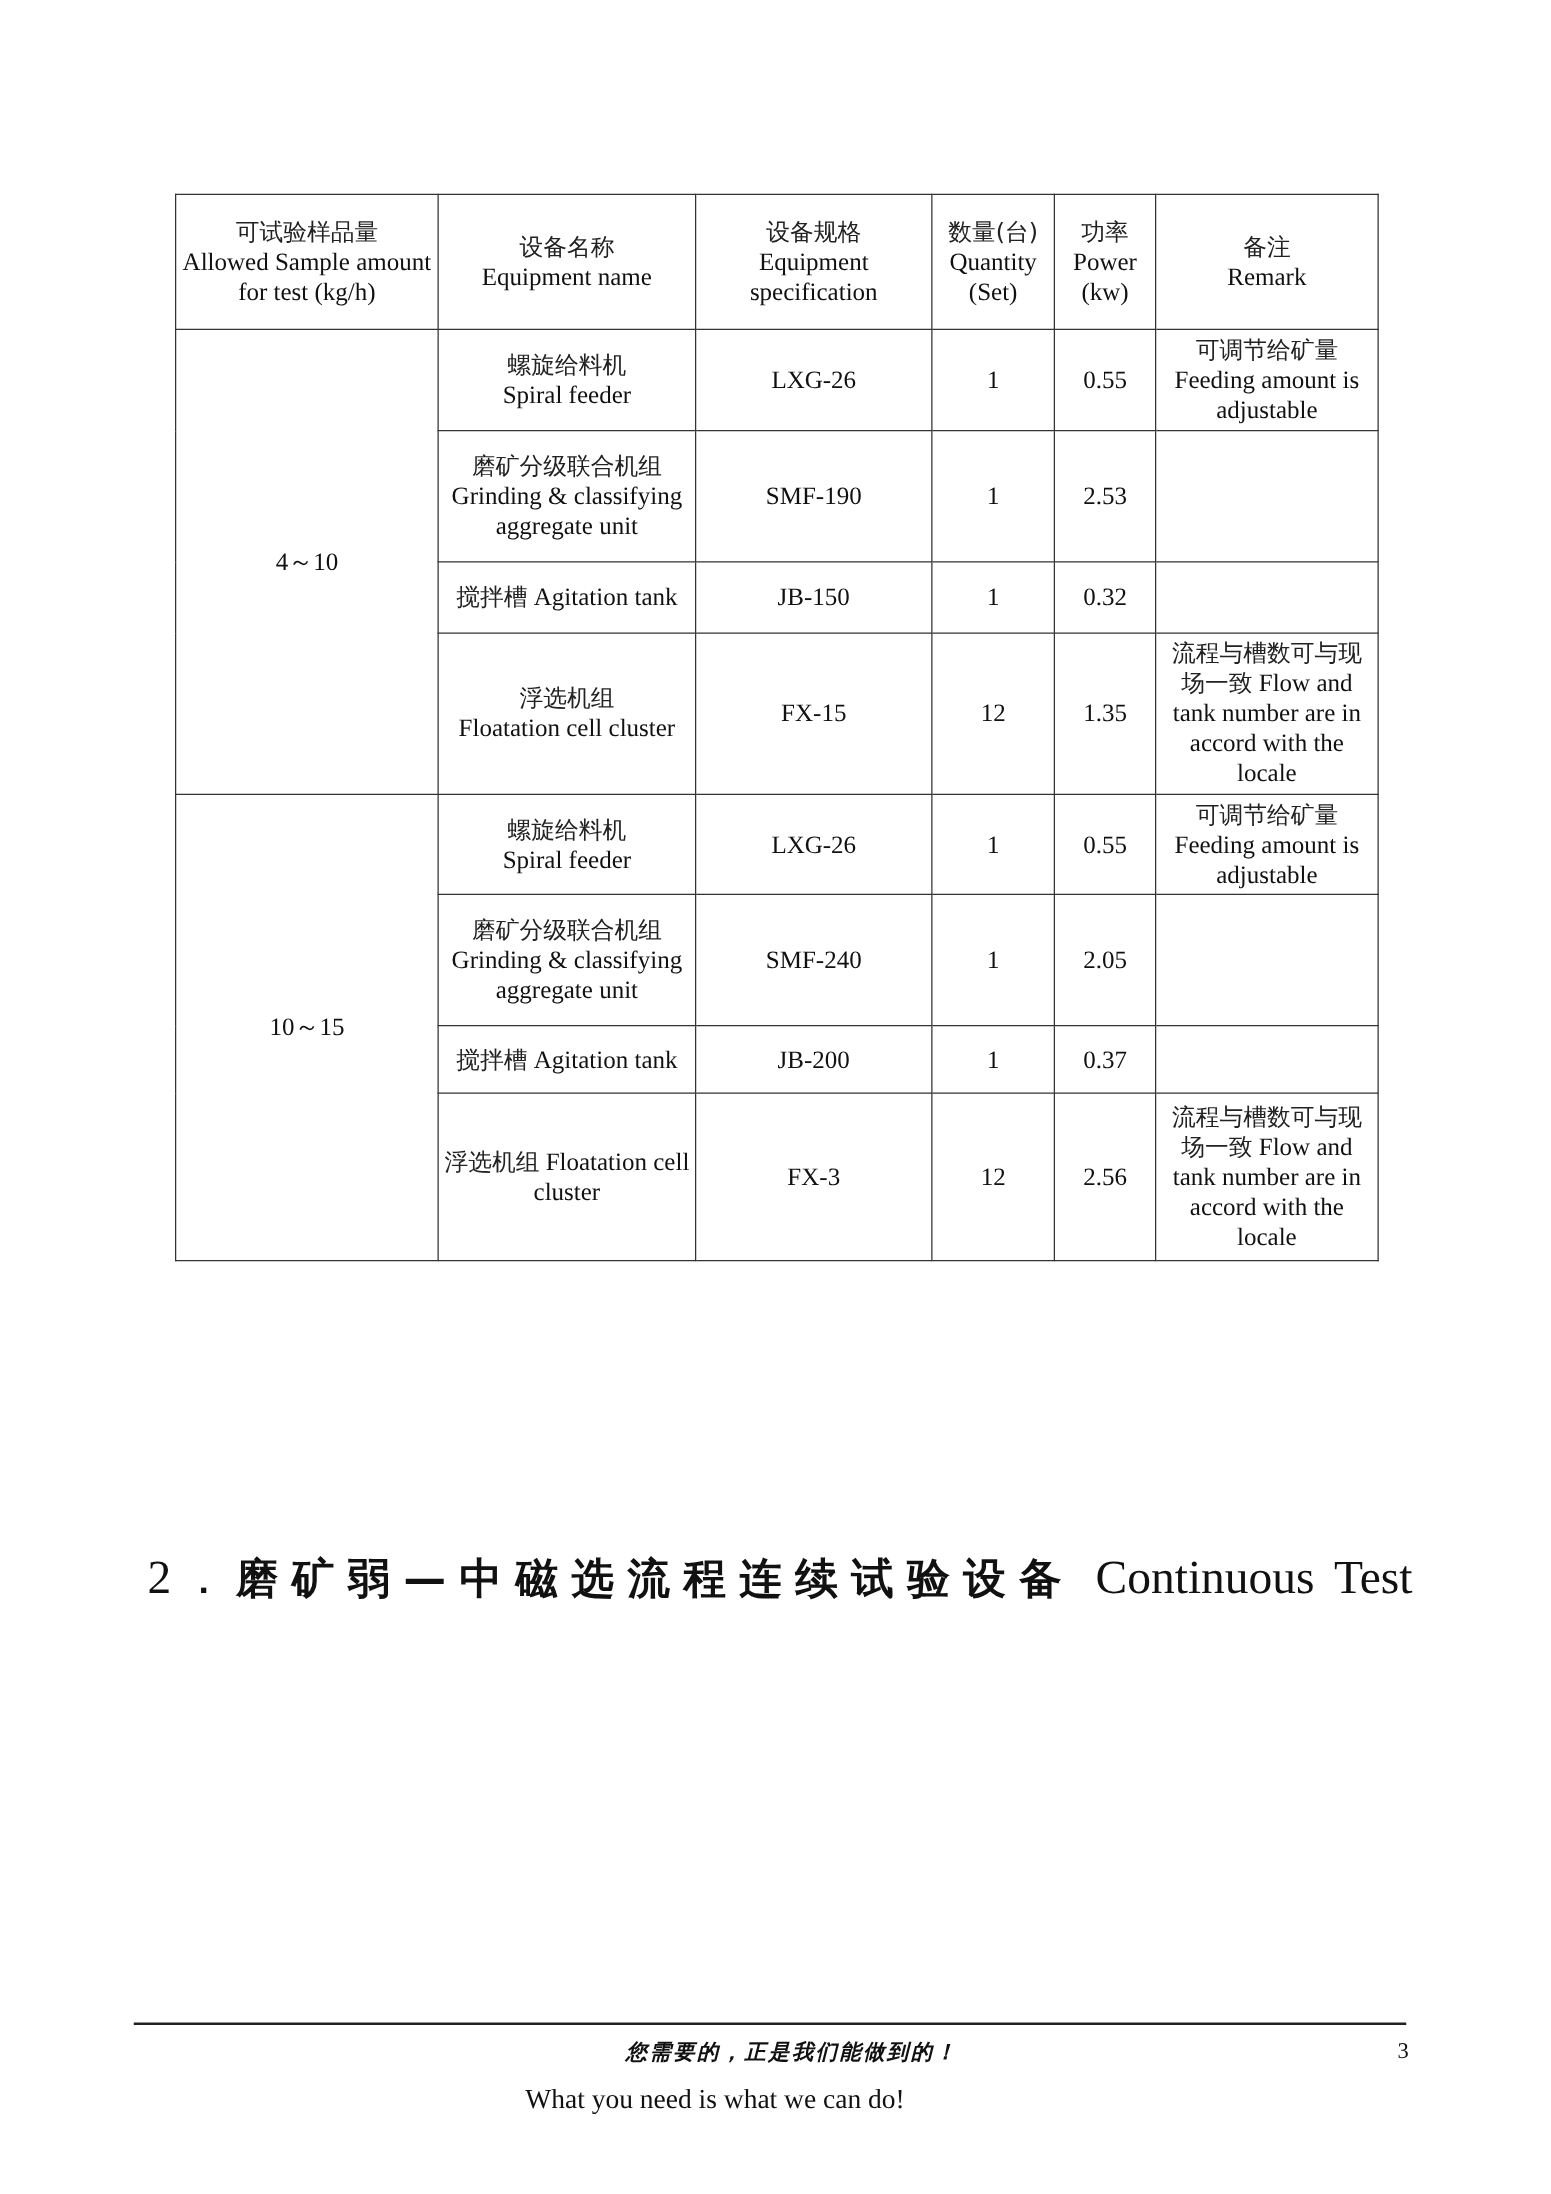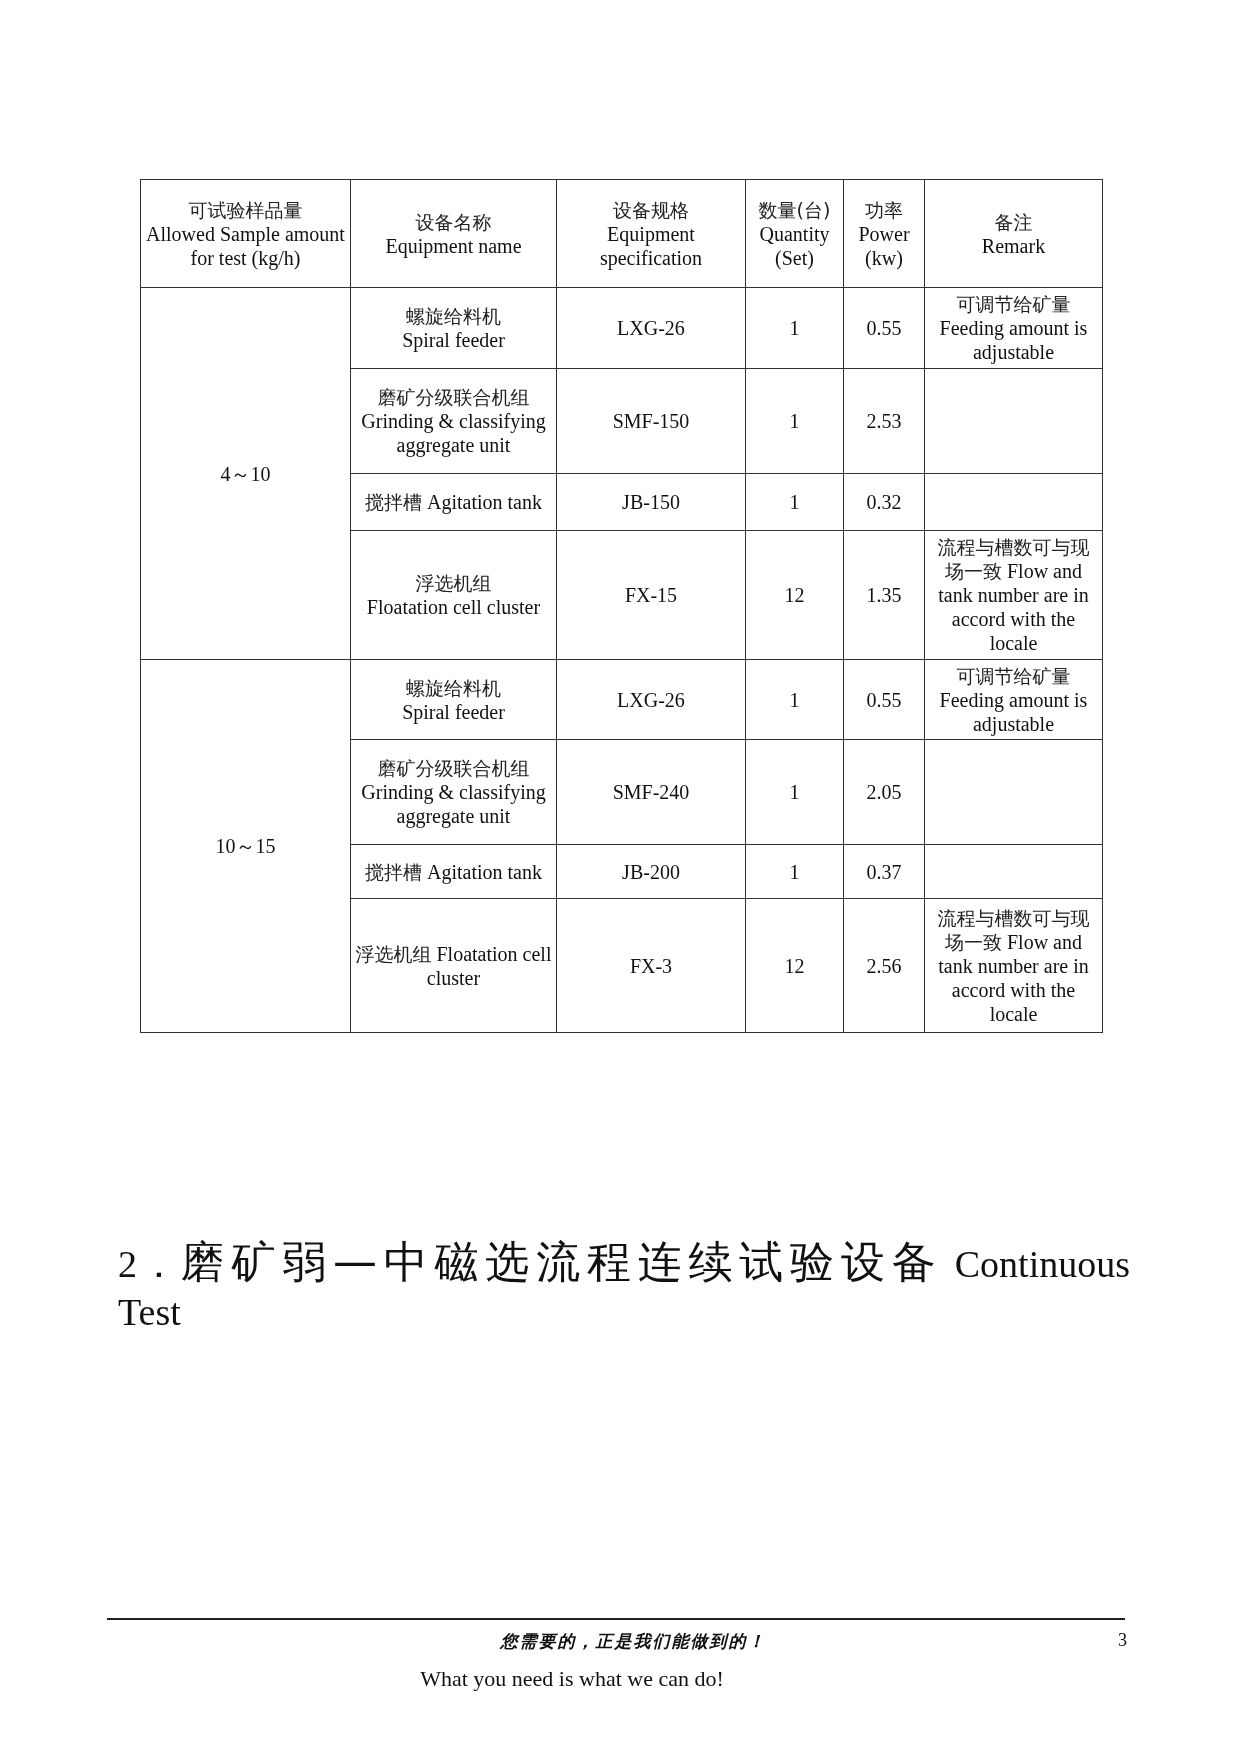--- a/index.html
+++ b/index.html
@@ -1,26 +1,26 @@
 <!DOCTYPE html>
 <html><head>
 <meta charset="utf-8">
 <style>
   html, body { margin: 0; padding: 0; background: #ffffff; }
   body { width: 1241px; height: 1755px; position: relative; overflow: hidden;
          font-family: "Liberation Serif", "DejaVu Serif", serif; color: #111; }
-  table.equip { position: absolute; left: 140px; top: 179px; width: 962px;
+  table.equip { position: absolute; left: 140px; top: 155px; width: 962px;
                 border-collapse: collapse; table-layout: fixed; }
   table.equip td, table.equip th { border: 1.3px solid #333; text-align: center; vertical-align: middle;
                 font-weight: normal; font-size: 20px; line-height: 24px; padding: 0 4px; }
   .cn { font-family: "DejaVu Sans", sans-serif; font-size: 19px; color: #222; }
   .heading { position: absolute; left: 118px; top: 1238px; width: 1012px;
              font-size: 38px; line-height: 48px; text-align: justify; text-align-last: justify; }
   .heading .l1 { display: block; text-align: justify; text-align-last: justify; letter-spacing: 0; }
-  .heading .cnh { font-family: "DejaVu Sans", sans-serif; font-weight: normal; letter-spacing: 4px; font-size: 44px; }
+  .heading .cnh { font-family: "DejaVu Sans", sans-serif; font-weight: bold; letter-spacing: 4px; font-size: 34px; }
   .footer-rule { position: absolute; left: 107px; top: 1618px; width: 1018px; height: 2px; background: #222; }
   .footer-cn { position: absolute; left: 0; width: 1241px; top: 1630px; text-align: center;
                font-family: "DejaVu Sans", sans-serif; font-weight: bold; font-style: italic; font-size: 17px; letter-spacing: 2px; margin-left: 13px; }
   .footer-en { position: absolute; left: 0; width: 1144px; top: 1666px; text-align: center; font-size: 22px; }
   .page-num { position: absolute; left: 1118px; top: 1630px; font-size: 18px; }
 </style>
 </head>
 <body>
 
 <table class="equip">
@@ -45,21 +45,21 @@
   <tr style="height:81px">
     <td rowspan="4">4～10</td>
     <td><span class="cn">螺旋给料机</span><br><span>Spiral feeder</span></td>
     <td>LXG-26</td>
     <td>1</td>
     <td>0.55</td>
     <td><span class="cn">可调节给矿量</span><br><span>Feeding amount is adjustable</span></td>
   </tr>
   <tr style="height:105px">
     <td><span class="cn">磨矿分级联合机组</span><br><span>Grinding &amp; classifying aggregate unit</span></td>
-    <td>SMF-150</td>
+    <td>SMF-190</td>
     <td>1</td>
     <td>2.53</td>
     <td></td>
   </tr>
   <tr style="height:57px">
     <td><span class="cn">搅拌槽</span> <span>Agitation tank</span></td>
     <td>JB-150</td>
     <td>1</td>
     <td>0.32</td>
     <td></td>

